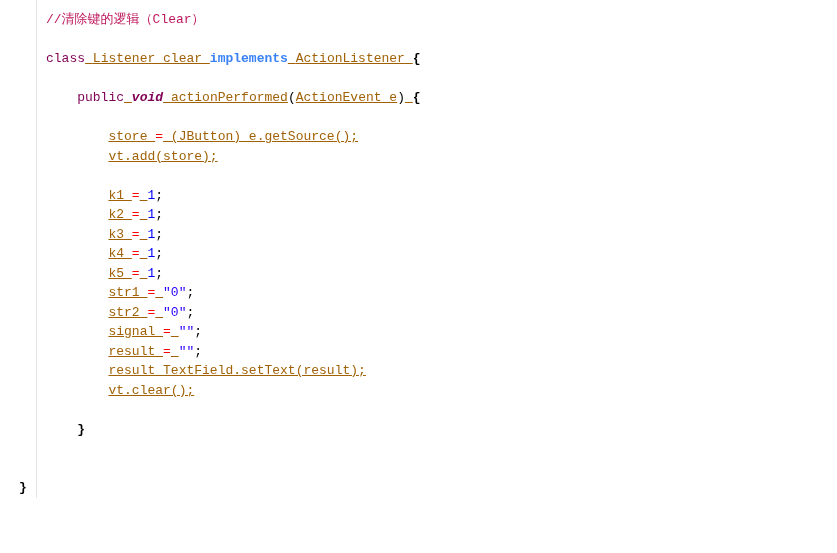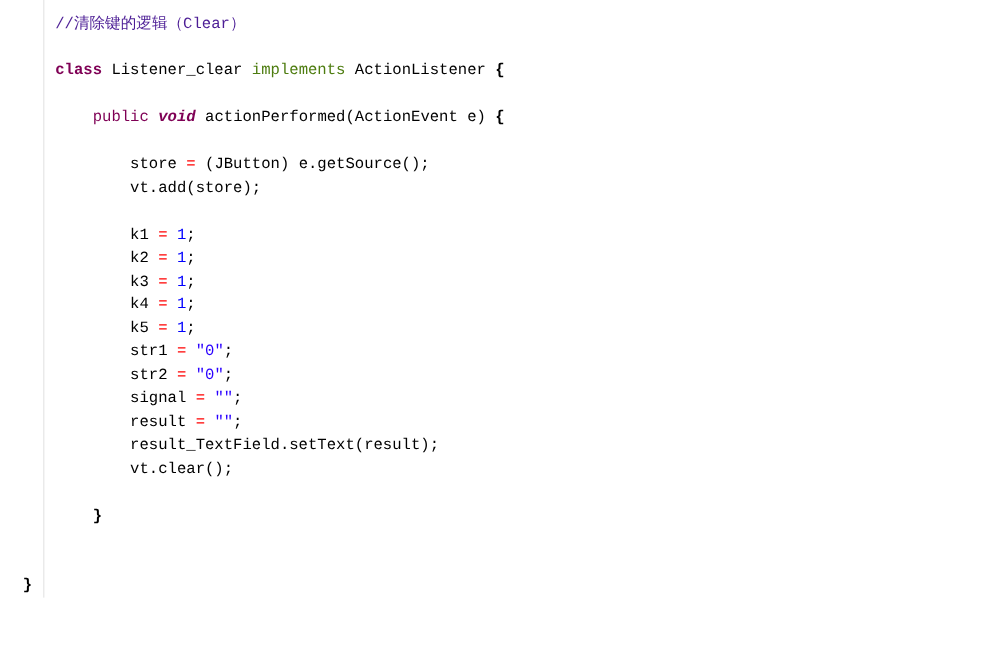--- a/index.html
+++ b/index.html
@@ -28,29 +28,29 @@
     pre {
       margin: 0;
       padding: 0 0 0 46px;
       white-space: pre;
       font-family: Consolas, "Courier New", monospace;
     }
     .line {
       display: block;
       min-height: 1.5em;
     }
-    .comment { color: #4c1d95; }
-    .keyword-class { color: #7f0055; font-weight: bold; }
-    .keyword-implements { color: #4d7c0f; font-weight: normal; }
+    .comment { color: #be185d; }
+    .keyword-class { color: #7f0055; font-weight: normal; }
+    .keyword-implements { color: #3b82f6; font-weight: bold; }
     .keyword-public { color: #7f0055; font-weight: normal; }
     .keyword-void { color: #7f0055; font-weight: bold; font-style: italic; }
     .operator { color: #ff0000; }
     .number { color: #0000ff; }
     .string { color: #2a00ff; }
-    .identifier { color: #000000; }
+    .identifier { color: #a16207; text-decoration: underline; }
     .paren { color: #000000; }
     .brace { color: #000000; font-weight: bold; }
     .semi { color: #000000; }
   </style>
 </head>
 <body>
 
 <div class="code-container">
   <div class="gutter-line"></div>
   <pre><span class="line"><span class="comment">//清除键的逻辑（Clear）</span></span><span class="line"> </span><span class="line"><span class="keyword-class">class</span><span class="identifier"> </span><span class="identifier">Listener_clear</span><span class="identifier"> </span><span class="keyword-implements">implements</span><span class="identifier"> </span><span class="identifier">ActionListener</span><span class="identifier"> </span><span class="brace">{</span></span><span class="line"> </span><span class="line">    <span class="keyword-public">public</span><span class="identifier"> </span><span class="keyword-void">void</span><span class="identifier"> </span><span class="identifier">actionPerformed</span><span class="paren">(</span><span class="identifier">ActionEvent e</span><span class="paren">)</span><span class="identifier"> </span><span class="brace">{</span></span><span class="line"> </span><span class="line">        <span class="identifier">store </span><span class="operator">=</span><span class="identifier"> (JButton) e.getSource();</span></span><span class="line">        <span class="identifier">vt.add(store);</span></span><span class="line"> </span><span class="line">        <span class="identifier">k1 </span><span class="operator">=</span><span class="identifier"> </span><span class="number">1</span><span class="semi">;</span></span><span class="line">        <span class="identifier">k2 </span><span class="operator">=</span><span class="identifier"> </span><span class="number">1</span><span class="semi">;</span></span><span class="line">        <span class="identifier">k3 </span><span class="operator">=</span><span class="identifier"> </span><span class="number">1</span><span class="semi">;</span></span><span class="line">        <span class="identifier">k4 </span><span class="operator">=</span><span class="identifier"> </span><span class="number">1</span><span class="semi">;</span></span><span class="line">        <span class="identifier">k5 </span><span class="operator">=</span><span class="identifier"> </span><span class="number">1</span><span class="semi">;</span></span><span class="line">        <span class="identifier">str1 </span><span class="operator">=</span><span class="identifier"> </span><span class="string">"0"</span><span class="semi">;</span></span><span class="line">        <span class="identifier">str2 </span><span class="operator">=</span><span class="identifier"> </span><span class="string">"0"</span><span class="semi">;</span></span><span class="line">        <span class="identifier">signal </span><span class="operator">=</span><span class="identifier"> </span><span class="string">""</span><span class="semi">;</span></span><span class="line">        <span class="identifier">result </span><span class="operator">=</span><span class="identifier"> </span><span class="string">""</span><span class="semi">;</span></span><span class="line">        <span class="identifier">result_TextField.setText(result);</span></span><span class="line">        <span class="identifier">vt.clear();</span></span><span class="line"> </span><span class="line">    <span class="brace">}</span></span><span class="line"> </span><span class="line"> </span><span class="line" style="margin-left:-27px;"><span class="brace">}</span></span></pre>

